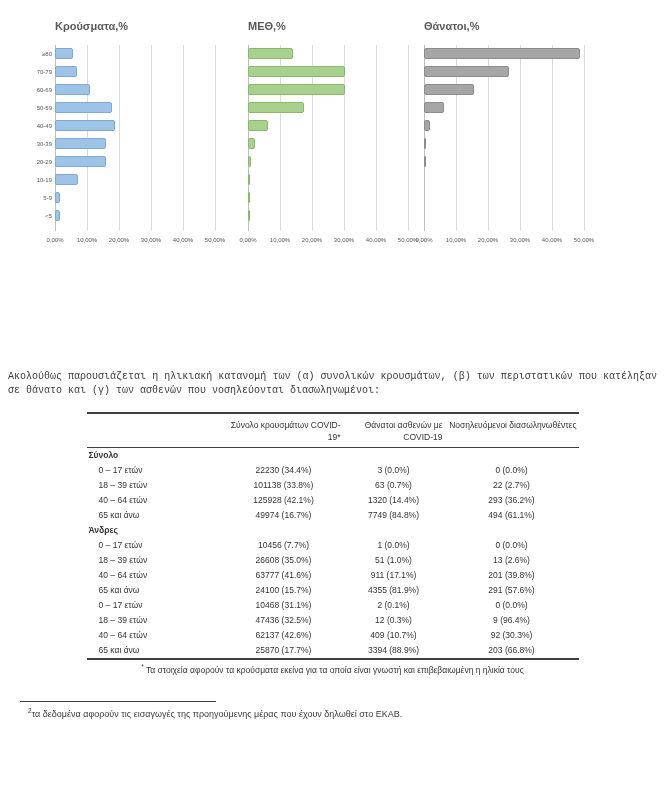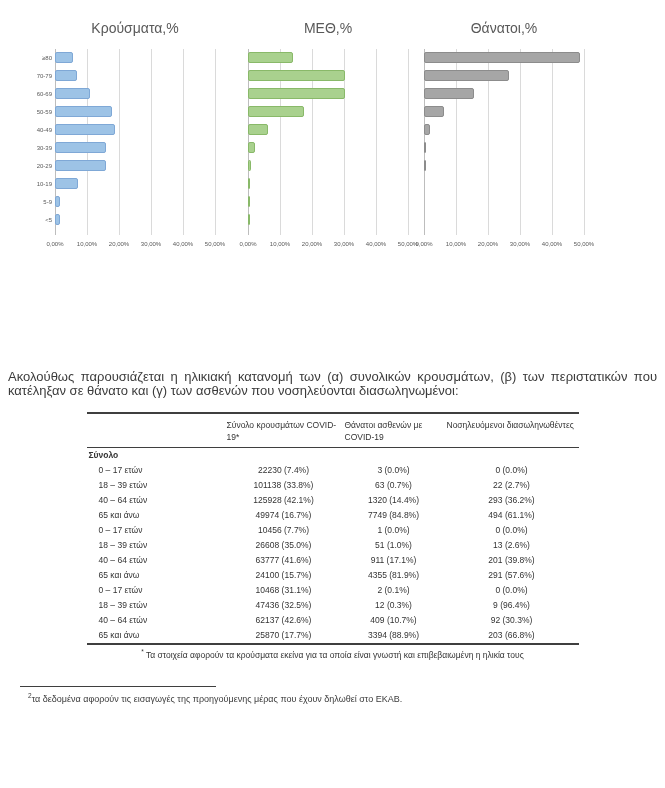--- a/index.html
+++ b/index.html
@@ -5,40 +5,40 @@
   html,body{margin:0;padding:0;background:#ffffff;}
   body{font-family:"Liberation Sans","DejaVu Sans",sans-serif;}
   .page{position:relative;width:665px;height:788px;background:#fff;overflow:hidden;color:#3b3b3b;}
 
   
   .charts{position:relative;height:252px;}
   .chart{position:absolute;top:20px;}
   .chart--cases{left:35px;}
   .chart--icu{left:248px;}
   .chart--deaths{left:424px;}
-  .chart-title{width:160px;text-align:center;font-weight:normal;font-size:14px;color:#595959;margin-bottom:13px;}
+  .chart-title{width:160px;text-align:left;font-weight:bold;font-size:11px;color:#595959;margin-bottom:13px;}
   .chart--cases .chart-title{margin-left:20px;}
   .chart-body{display:flex;}
   .labels{width:20px;}
   .cat-label{height:18px;line-height:18px;font-size:6px;color:#595959;text-align:right;padding-right:3px;white-space:nowrap;}
   .plot{position:relative;width:160px;height:180px;}
   .gridline{position:absolute;top:0;height:186px;width:1px;background:#dadada;}
   .gridline--zero{background:#bdbdbd;}
   .bar{position:absolute;left:0;height:11px;border-radius:2px;box-sizing:border-box;}
   .tick{position:absolute;top:192px;width:34px;text-align:center;font-size:6px;color:#595959;white-space:nowrap;}
 
   
-  .intro{margin:118px 8px 0;font-size:13px;line-height:13.5px;text-align:justify;color:#3b3b3b;}
+  .intro{margin:118px 8px 0;font-size:10px;line-height:13.5px;text-align:justify;color:#3b3b3b;font-family:Liberation Mono, monospace;}
   .table-title{margin:16px 0 0;font-size:10.5px;font-weight:normal;text-align:center;color:#3b3b3b;}
 
   
   .table-wrap{width:492px;margin:15px auto 0;}
   table{width:100%;border-collapse:collapse;table-layout:fixed;font-size:8.5px;color:#333;
         border-top:2px solid #3f3f3f;border-bottom:2px solid #3f3f3f;}
-  thead th{font-weight:normal;padding:5px 2px 4px;line-height:12px;text-align:left;
+  thead th{font-weight:normal;padding:5px 2px 4px;line-height:12px;text-align:right;
            border-bottom:1.5px solid #3f3f3f;vertical-align:top;}
   tbody td{line-height:15px;text-align:center;padding:0 2px;white-space:nowrap;}
   tr.group-row td{text-align:left;font-weight:bold;padding-left:2px;}
   td.row-label{text-align:left;padding-left:12px;}
   .table-footnote{margin-top:3px;font-size:8.5px;text-align:center;color:#333;}
   sup{font-size:6.5px;}
 
   
   .footnote-separator{margin:26px 0 0 20px;width:196px;border-top:1px solid #3f3f3f;height:0;}
   .page-footnote{margin:5px 0 0 28px;font-size:9px;color:#3b3b3b;}
@@ -169,21 +169,21 @@
           <th>Θάνατοι ασθενών με COVID-19</th>
           <th>Νοσηλευόμενοι διασωληνωθέντες</th>
         </tr>
       </thead>
       <tbody id="table-body">
           <tr class="group-row">
             <td colspan="4">Σύνολο</td>
           </tr>
           <tr>
             <td class="row-label">0 – 17 ετών</td>
-            <td>22230 (7.4%)</td>
+            <td>22230 (34.4%)</td>
             <td>3 (0.0%)</td>
             <td>0 (0.0%)</td>
           </tr>
           <tr>
             <td class="row-label">18 – 39 ετών</td>
             <td>101138 (33.8%)</td>
             <td>63 (0.7%)</td>
             <td>22 (2.7%)</td>
           </tr>
           <tr>
@@ -191,20 +191,23 @@
             <td>125928 (42.1%)</td>
             <td>1320 (14.4%)</td>
             <td>293 (36.2%)</td>
           </tr>
           <tr>
             <td class="row-label">65 και άνω</td>
             <td>49974 (16.7%)</td>
             <td>7749 (84.8%)</td>
             <td>494 (61.1%)</td>
           </tr>
+          <tr class="group-row">
+            <td colspan="4">Άνδρες</td>
+          </tr>
           <tr>
             <td class="row-label">0 – 17 ετών</td>
             <td>10456 (7.7%)</td>
             <td>1 (0.0%)</td>
             <td>0 (0.0%)</td>
           </tr>
           <tr>
             <td class="row-label">18 – 39 ετών</td>
             <td>26608 (35.0%)</td>
             <td>51 (1.0%)</td>

